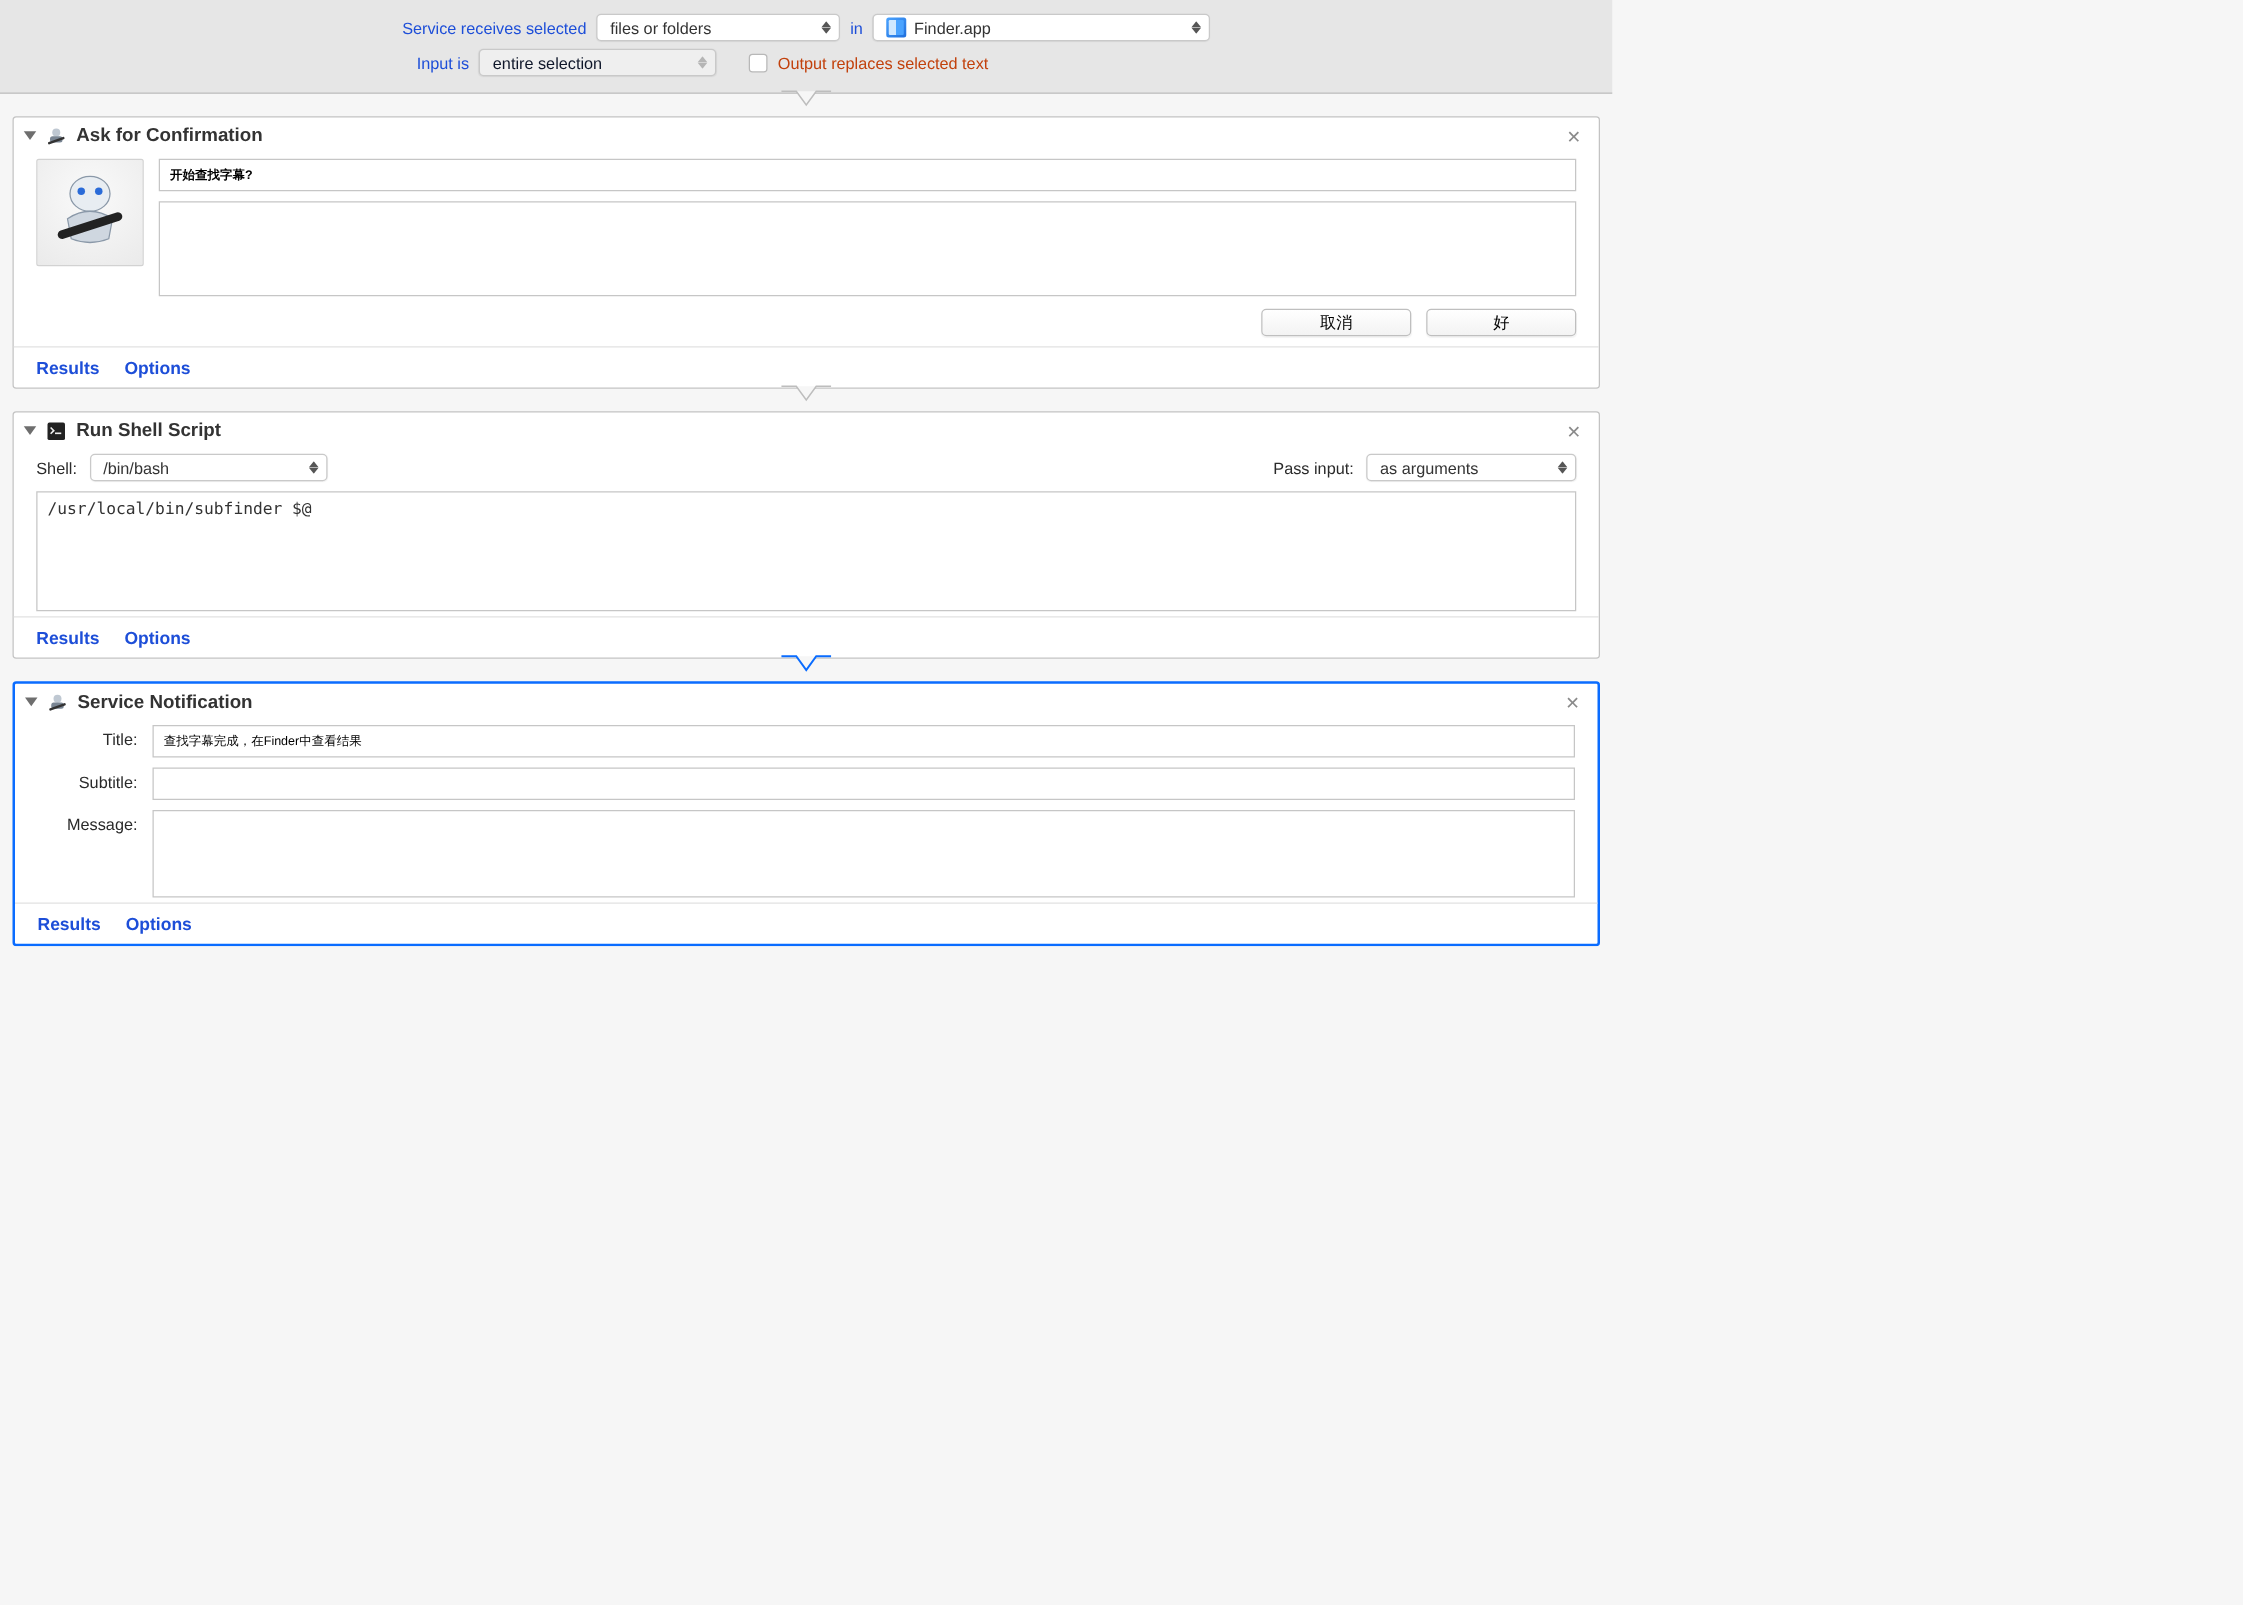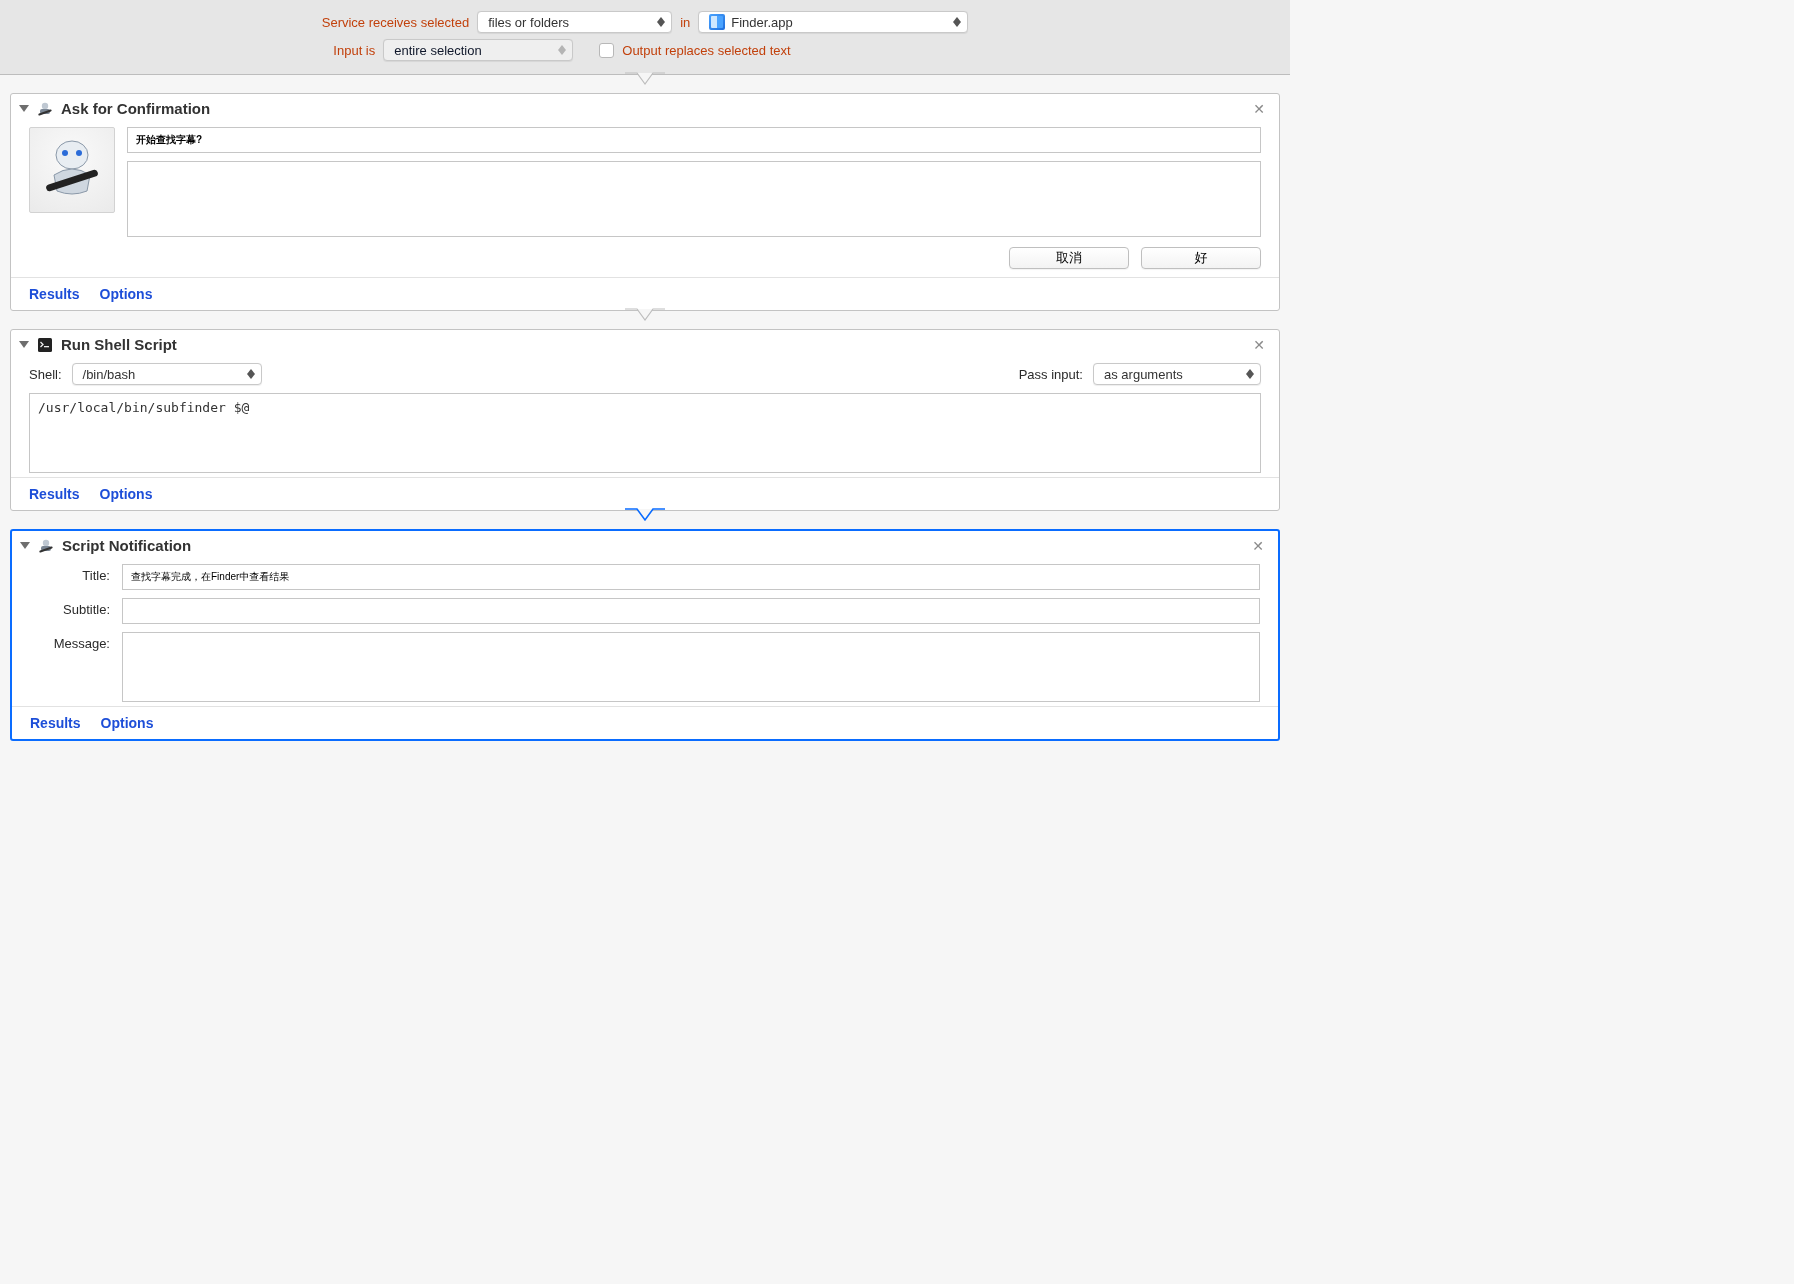--- a/index.html
+++ b/index.html
@@ -16,21 +16,21 @@
     border-bottom: 1px solid #bdbdbd;
     padding: 8px 0 10px 0;
   }
   .top-row {
     display: flex;
     align-items: center;
     justify-content: center;
     gap: 8px;
     padding: 3px 0;
   }
-  .top-label { font-size: 13px; color: #c2410c; }
+  .top-label { font-size: 13px; color: #1d4ed8; }
   .mac-select {
     background: #fff;
     border: 1px solid #c9c9c9;
     border-radius: 4px;
     padding: 2px 22px 2px 10px;
     font-size: 13px;
     min-width: 180px;
     height: 22px;
     position: relative;
     display: inline-flex;
@@ -152,21 +152,21 @@
     display: flex; align-items: center; justify-content: space-between;
     margin-bottom: 8px;
   }
   .shell-left { display: flex; align-items: center; gap: 10px; }
   .field-label { font-size: 13px; color: #2a2a2a; }
   .code-area {
     font-family: Menlo, Consolas, monospace;
     font-size: 13px;
     white-space: pre;
     width: 100%;
-    height: 80px;
+    height: 96px;
     border: 1px solid #c6c6c6;
     padding: 6px 8px;
   }
   
   .notif-grid {
     display: grid;
     grid-template-columns: 80px 1fr;
     gap: 8px 12px;
     align-items: start;
   }
@@ -338,21 +338,21 @@
 <div class="card selected">
   <div class="card-header">
     <div class="disclosure"></div>
     <span class="action-icon">
       <svg viewBox="0 0 16 16">
           <circle cx="8" cy="5" r="3.2" fill="#bfc8d2"></circle>
           <rect x="3" y="8" width="10" height="5" rx="2" fill="#7a8694"></rect>
           <rect x="1" y="10.5" width="14" height="2" rx="1" fill="#333" transform="rotate(-20 8 11.5)"></rect>
         </svg>
     </span>
-    <span class="card-title">Script Notification</span>
+    <span class="card-title">Service Notification</span>
     <span class="card-close">✕</span>
   </div>
   <div class="card-body">
     <div class="notif-grid">
       <span class="field-label">Title:</span>
       <input class="mac-input plain" value="查找字幕完成，在Finder中查看结果" style="">
 
       <span class="field-label">Subtitle:</span>
       <input class="mac-input plain" value="" style="">
 

